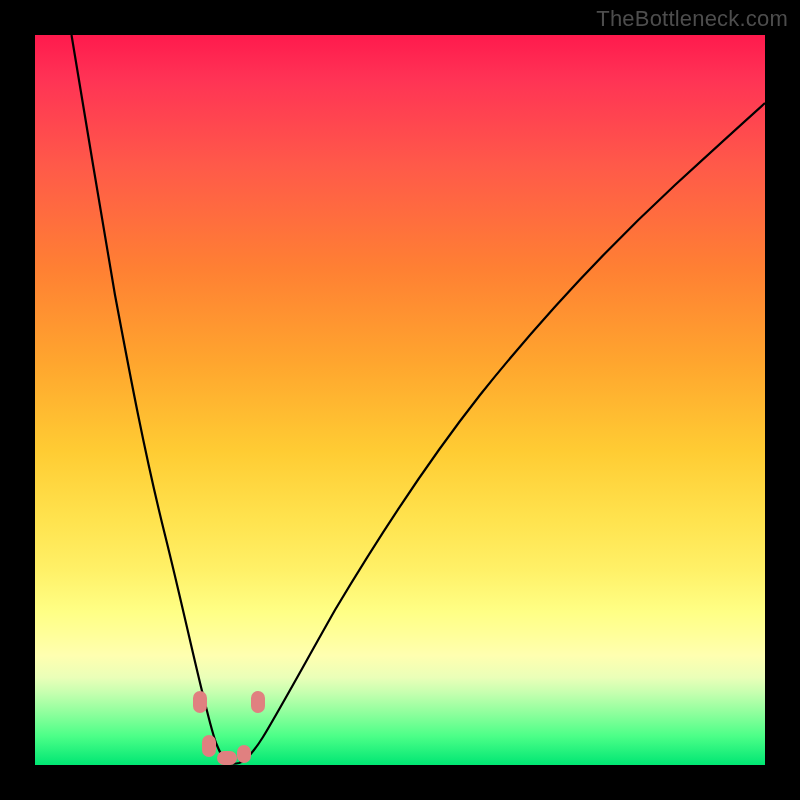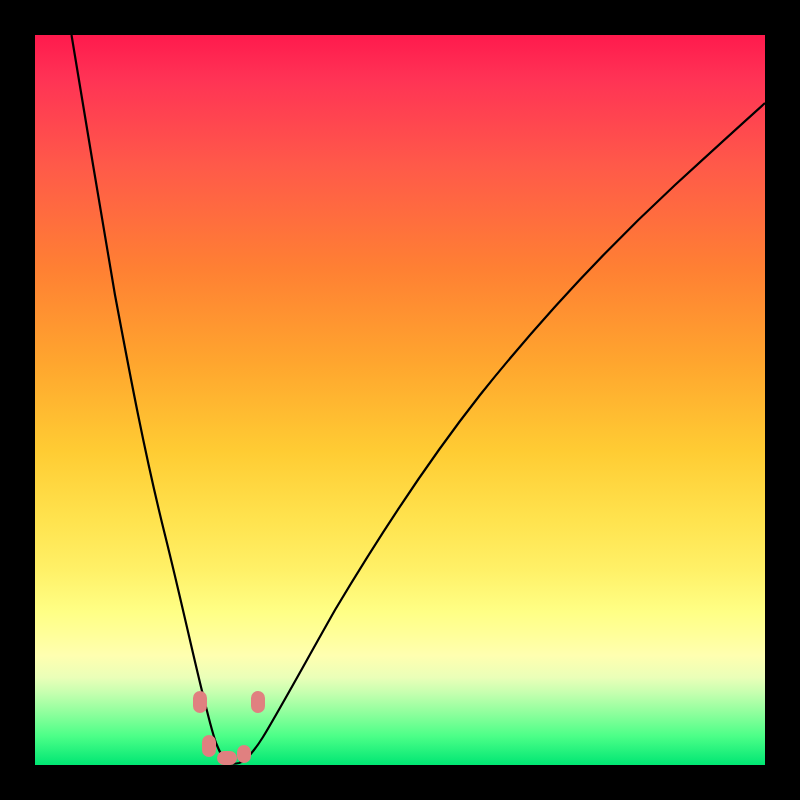--- a/index.html
+++ b/index.html
@@ -85,13 +85,14 @@
 
       <g>
         <rect class="marker" x="158" y="656" width="14" height="22" rx="7" ry="7"></rect>
         <rect class="marker" x="167" y="700" width="14" height="22" rx="7" ry="7"></rect>
         <rect class="marker" x="182" y="716" width="20" height="14" rx="7" ry="7"></rect>
         <rect class="marker" x="202" y="710" width="14" height="18" rx="7" ry="7"></rect>
         <rect class="marker" x="216" y="656" width="14" height="22" rx="7" ry="7"></rect>
       </g>
     </svg>
   </div>
+  <div class="watermark">TheBottleneck.com</div>
 </div>
 
 </body></html>

